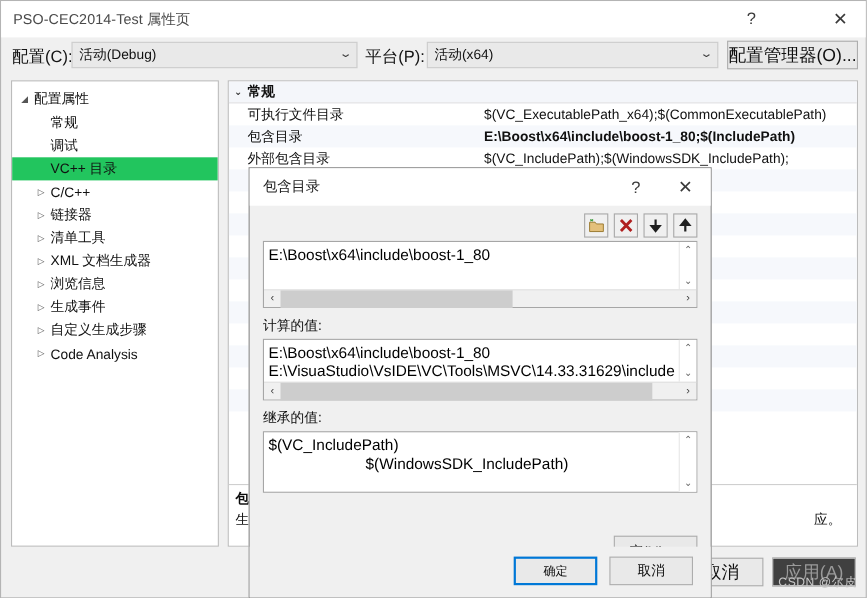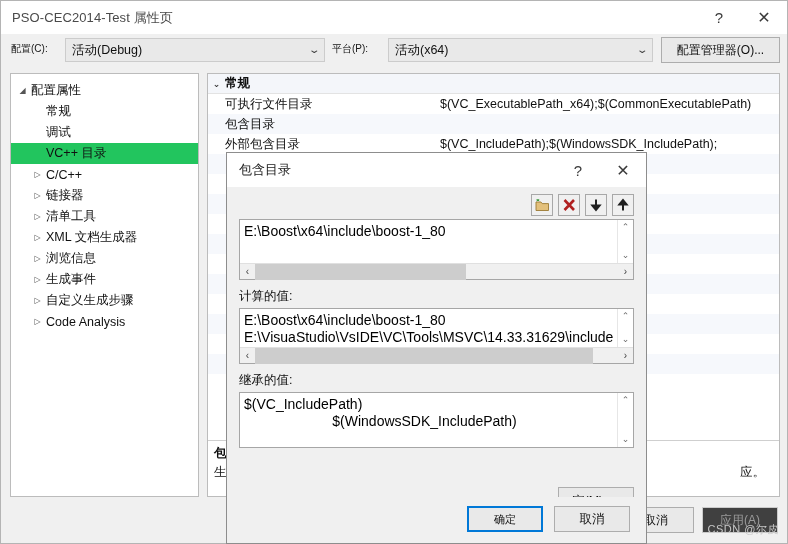--- a/index.html
+++ b/index.html
@@ -23,20 +23,21 @@
     border: 1px solid #b4b4b4;
   }
 
   #prop-titlebar {
     position: absolute;
     left: 0; top: 0; right: 0;
     height: 33px;
     background: #ffffff;
     display: flex;
     align-items: center;
+    gap: 36px;
   }
   #prop-title-text {
     margin-left: 11px;
     font-size: 13px;
     color: #4a4a4a;
     letter-spacing: .1px;
   }
   .tb-spacer { flex: 1; }
   .tb-btn {
     width: 44px; height: 32px;
@@ -49,21 +50,21 @@
   .tb-btn.close { font-size: 16px; font-weight: 300; width: 46px; }
 
   
   #config-row {
     position: absolute;
     left: 0; top: 33px; right: 0;
     height: 35px;
   }
   .cfg-label {
     position: absolute;
-    font-size: 10px;
+    font-size: 15px;
     color: #141414;
     top: 8px;
   }
   .combo {
     position: absolute;
     top: 4px;
     height: 24px;
     background: #e9e9e9;
     border: 1px solid #cccccc;
     display: flex;
@@ -82,21 +83,21 @@
     color: #3c3c3c;
     font-size: 10px;
     line-height: 1;
     transform: scaleX(1.5);
     margin-left: 4px;
   }
   .pbtn {
     position: absolute;
     background: #e9e9e9;
     border: 1px solid #adadad;
-    font-size: 12px;
+    font-size: 16px;
     color: #0f0f0f;
     display: flex;
     align-items: center;
     justify-content: center;
     cursor: default;
     user-select: none;
   }
 
   
   #body-area {
@@ -452,20 +453,21 @@
 
       <div class="grid-row">
         <span class="gr-exp"></span>
         <span class="gr-name">可执行文件目录</span>
         <span class="gr-val">$(VC_ExecutablePath_x64);$(CommonExecutablePath)</span>
       </div>
 
       <div class="grid-row alt">
         <span class="gr-exp"></span>
         <span class="gr-name">包含目录</span>
+        <span class="gr-val bold">E:\Boost\x64\include\boost-1_80;$(IncludePath)</span>
       </div>
 
       <div class="grid-row">
         <span class="gr-exp"></span>
         <span class="gr-name">外部包含目录</span>
         <span class="gr-val">$(VC_IncludePath);$(WindowsSDK_IncludePath);</span>
       </div>
 
       <div class="grid-blank alt"></div>
       <div class="grid-blank"></div>

